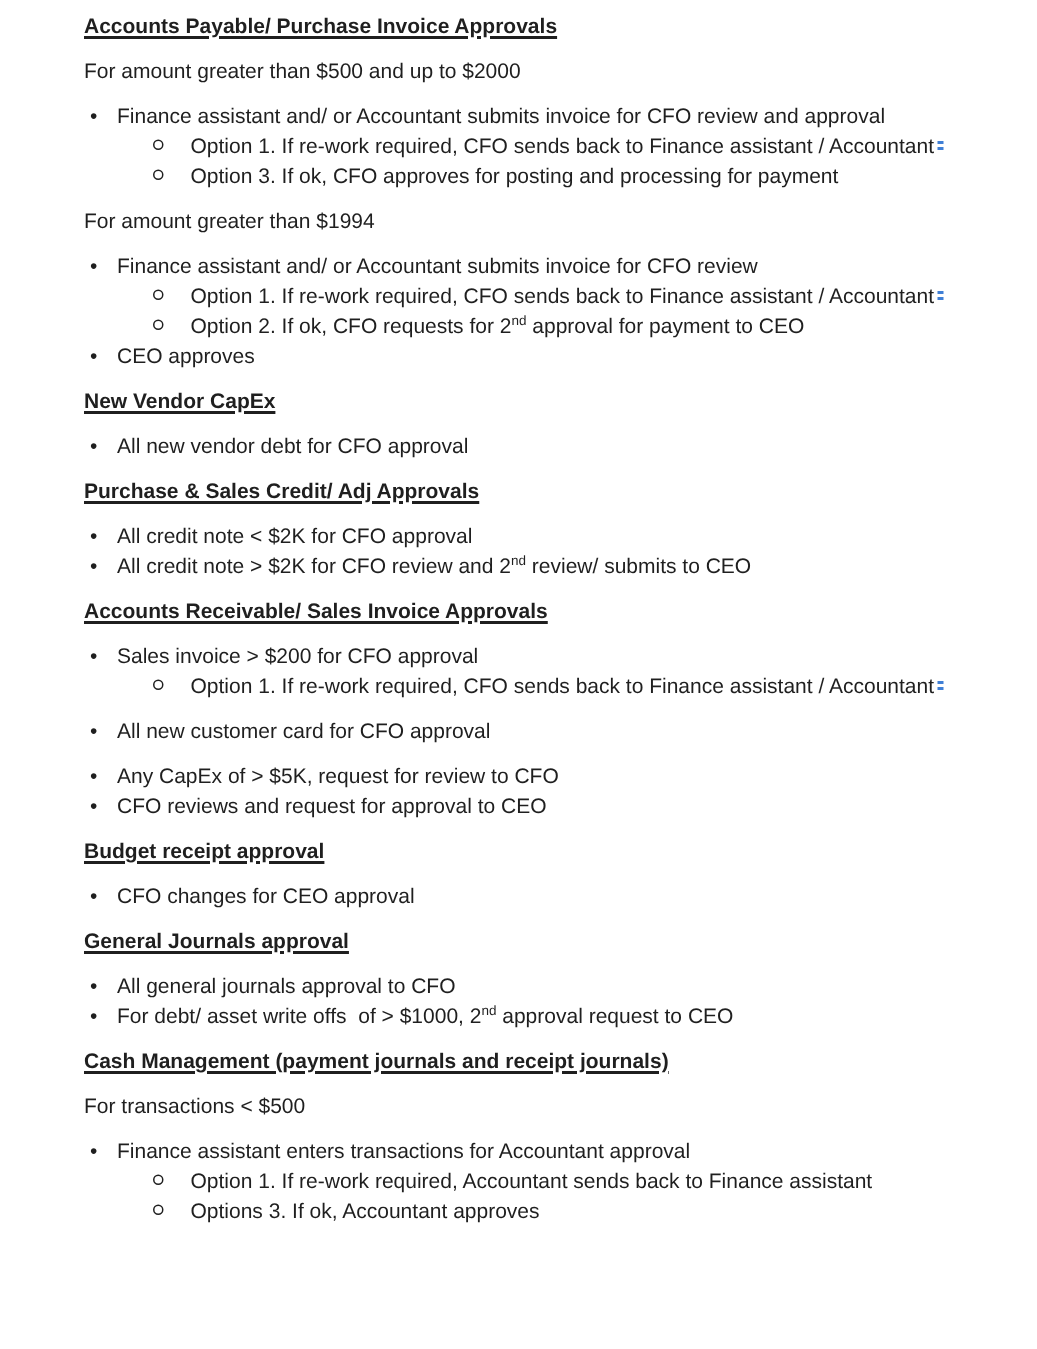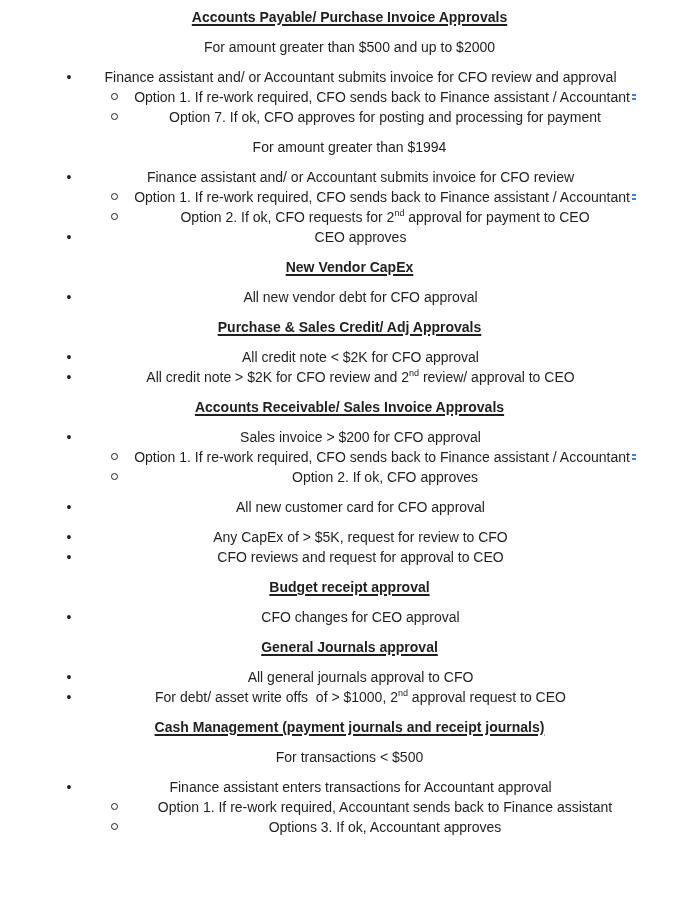--- a/index.html
+++ b/index.html
@@ -16,21 +16,20 @@
     width: 691px;
     min-height: 899px;
     padding: 7px 48px 10px 56px;
     background: #ffffff;
   }
   .block { margin: 0 0 10px 0; }
   .line {
     font-size: 14px;
     line-height: 20px;
     white-space: pre-wrap;
-    text-align: center;
   }
   .heading-text {
     font-weight: 700;
     text-decoration: underline;
     text-decoration-thickness: 1.5px;
     text-underline-offset: 2px;
   }
   .list { margin: 0 0 10px 0; padding: 0; }
   .li { display: flex; align-items: flex-start; }
   .li .marker { flex: 0 0 auto; }
@@ -74,43 +73,42 @@
 </style>
 </head>
 <body>
 
 <div class="page" style="background: rgb(255, 255, 255); color: rgb(31, 31, 31);">
     <div class="block line"><span class="heading-text">Accounts Payable/ Purchase Invoice Approvals</span></div>
     <div class="block line"><span class="paragraph-text">For amount greater than $500 and up to $2000</span></div>
     <div class="list">
       <div class="li line l1"><span class="marker"><span class="dot">•</span></span><span class="txt"><span class="run">Finance assistant and/ or Accountant submits invoice for CFO review and approval</span></span></div>
       <div class="li line l2"><span class="marker"><span class="ocircle"></span></span><span class="txt"><span class="run">Option 1. If re-work required, CFO sends back to Finance assistant / Accountant</span><span class="gmark"></span></span></div>
-      <div class="li line l2"><span class="marker"><span class="ocircle"></span></span><span class="txt"><span class="run">Option 7. If ok, CFO approves for posting and processing for payment</span></span></div>
+      <div class="li line l2"><span class="marker"><span class="ocircle"></span></span><span class="txt"><span class="run">Option 3. If ok, CFO approves for posting and processing for payment</span></span></div>
     </div>
     <div class="block line"><span class="paragraph-text">For amount greater than $1994</span></div>
     <div class="list">
       <div class="li line l1"><span class="marker"><span class="dot">•</span></span><span class="txt"><span class="run">Finance assistant and/ or Accountant submits invoice for CFO review</span></span></div>
       <div class="li line l2"><span class="marker"><span class="ocircle"></span></span><span class="txt"><span class="run">Option 1. If re-work required, CFO sends back to Finance assistant / Accountant</span><span class="gmark"></span></span></div>
       <div class="li line l2"><span class="marker"><span class="ocircle"></span></span><span class="txt"><span class="run">Option 2. If ok, CFO requests for 2</span><span class="sup">nd</span><span class="run"> approval for payment to CEO</span></span></div>
       <div class="li line l1"><span class="marker"><span class="dot">•</span></span><span class="txt"><span class="run">CEO approves</span></span></div>
     </div>
     <div class="block line"><span class="heading-text">New Vendor CapEx</span></div>
     <div class="list">
       <div class="li line l1"><span class="marker"><span class="dot">•</span></span><span class="txt"><span class="run">All new vendor debt for CFO approval</span></span></div>
     </div>
     <div class="block line"><span class="heading-text">Purchase &amp; Sales Credit/ Adj Approvals</span></div>
     <div class="list">
       <div class="li line l1"><span class="marker"><span class="dot">•</span></span><span class="txt"><span class="run">All credit note &lt; $2K for CFO approval</span></span></div>
-      <div class="li line l1"><span class="marker"><span class="dot">•</span></span><span class="txt"><span class="run">All credit note &gt; $2K for CFO review and 2</span><span class="sup">nd</span><span class="run"> review/ approval to CEO</span></span></div>
+      <div class="li line l1"><span class="marker"><span class="dot">•</span></span><span class="txt"><span class="run">All credit note &gt; $2K for CFO review and 2</span><span class="sup">nd</span><span class="run"> review/ submits to CEO</span></span></div>
     </div>
     <div class="block line"><span class="heading-text">Accounts Receivable/ Sales Invoice Approvals</span></div>
     <div class="list">
       <div class="li line l1"><span class="marker"><span class="dot">•</span></span><span class="txt"><span class="run">Sales invoice &gt; $200 for CFO approval</span></span></div>
       <div class="li line l2"><span class="marker"><span class="ocircle"></span></span><span class="txt"><span class="run">Option 1. If re-work required, CFO sends back to Finance assistant / Accountant</span><span class="gmark"></span></span></div>
-      <div class="li line l2"><span class="marker"><span class="ocircle"></span></span><span class="txt"><span class="run">Option 2. If ok, CFO approves</span></span></div>
     </div>
     <div class="list">
       <div class="li line l1"><span class="marker"><span class="dot">•</span></span><span class="txt"><span class="run">All new customer card for CFO approval</span></span></div>
     </div>
     <div class="list">
       <div class="li line l1"><span class="marker"><span class="dot">•</span></span><span class="txt"><span class="run">Any CapEx of &gt; $5K, request for review to CFO</span></span></div>
       <div class="li line l1"><span class="marker"><span class="dot">•</span></span><span class="txt"><span class="run">CFO reviews and request for approval to CEO</span></span></div>
     </div>
     <div class="block line"><span class="heading-text">Budget receipt approval</span></div>
     <div class="list">

